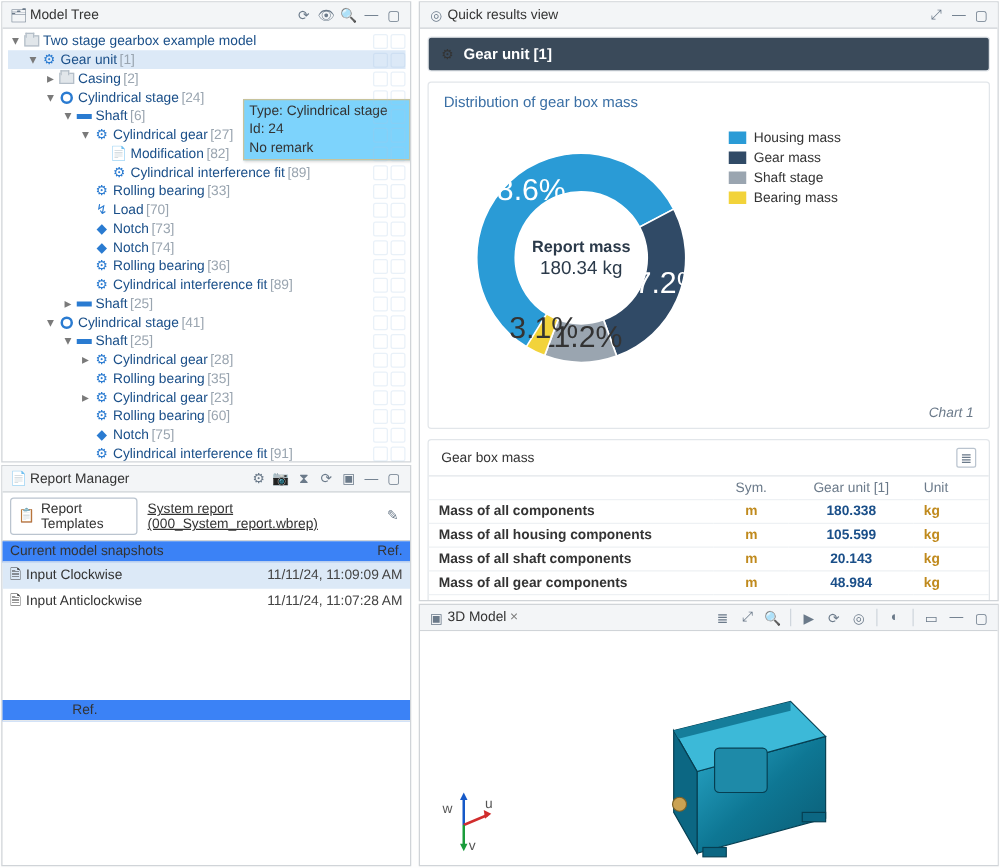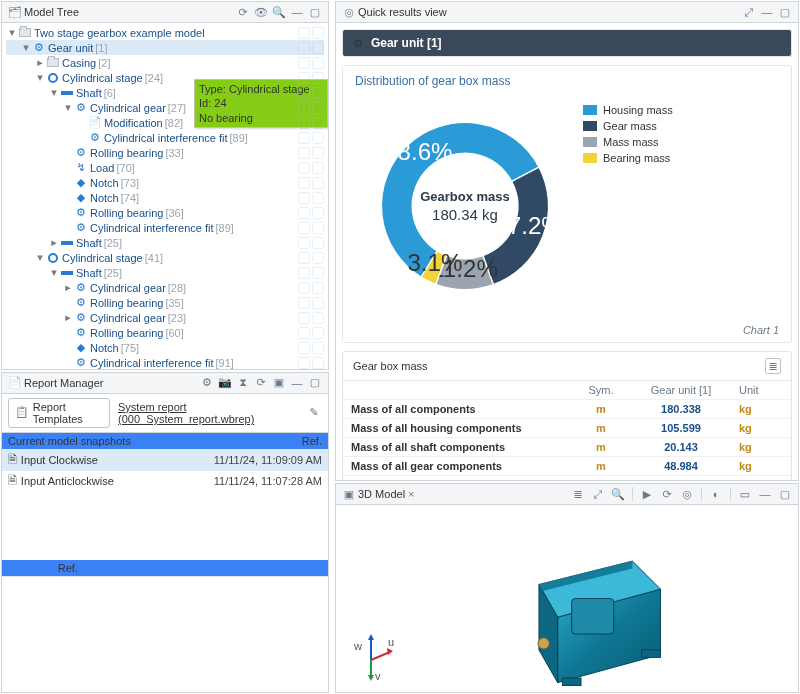--- a/index.html
+++ b/index.html
@@ -15,21 +15,21 @@
 .tree { flex: 1; overflow: auto; padding: 2px 4px 4px 4px; position: relative; }
 .tree-row { display: flex; align-items: center; height: 15px; white-space: nowrap; cursor: default; position: relative; }
 .tree-row .tw { width: 12px; text-align: center; color: #7a7a7a; cursor: pointer; font-family: Arial; }
 .tree-row .ic { width: 14px; height: 14px; margin-right: 2px; display: inline-flex; align-items: center; justify-content: center; font-size: 10px; }
 .tree-row .lbl { color: #1a4f89; }
 .tree-row .id { color: #9aa5b0; margin-left: 2px; }
 .tree-row.sel { background: #dce9f7; }
 .right-icons { margin-left: auto; display: flex; gap: 2px; opacity: 0.25; }
 .right-icons span { width: 12px; height: 12px; border: 1px solid #a8c5e4; border-radius: 2px; }
 
-.tooltip-box { position: absolute; left: 192px; top: 56px; background: #84cc16; border: 1px solid #c7c39c; padding: 2px 4px; font-size: 10px; line-height: 1.3; box-shadow: 1px 1px 2px rgba(0,0,0,.15); }
+.tooltip-box { position: absolute; left: 192px; top: 56px; background: #7dd3fc; border: 1px solid #c7c39c; padding: 2px 4px; font-size: 10px; line-height: 1.3; box-shadow: 1px 1px 2px rgba(0,0,0,.15); }
 
 .ind0 { padding-left: 0px; } .ind1 { padding-left: 14px; } .ind2 { padding-left: 28px; }
 .ind3 { padding-left: 42px; } .ind4 { padding-left: 56px; } .ind5 { padding-left: 70px; }
 
 .rep-toolbar { padding: 4px 6px; border-bottom: 1px solid #d0d4d8; display: flex; align-items: center; gap: 4px; }
 .tmpl-btn { border: 1px solid #bac4cf; border-radius: 3px; padding: 2px 6px; display: inline-flex; align-items: center; gap: 4px; cursor: pointer; }
 .tmpl-name { padding: 2px 4px; text-decoration: underline; }
 .rep-section-hdr { display: flex; background: #3b82f6; padding: 2px 6px; border-bottom: 1px solid #e4e8ec; }
 .rep-section-hdr .c1 { flex: 1; } .rep-section-hdr .c2 { width: 70px; text-align: right; }
 .snap-row { display: flex; padding: 1px 6px; align-items: center; cursor: pointer; }
@@ -92,21 +92,21 @@
       <span class="title">Model Tree</span>
       <span class="iconbtn">⟳</span>
       <span class="iconbtn">👁</span>
       <span class="iconbtn">🔍</span>
       <span class="iconbtn">—</span>
       <span class="iconbtn">▢</span>
     </div>
     <div class="tree" id="tree">
       <div class="tooltip-box">
         <div>Type: Cylindrical stage Id: 24</div>
-        <div>No bearing</div>
+        <div>No remark</div>
       </div>
     <div class="tree-row ind0">
           <span class="tw">▾</span>
           <span class="ic">
             <span class="i-folder"></span>
           </span>
           <span class="lbl">Two stage gearbox example model</span>
           <span class="id"> </span>
           <span class="right-icons">
             <span></span>
@@ -453,36 +453,36 @@
                 <path d="M30.24694098041305,82.46254240457323 A38,38 0 1 1 83.6387898306333,32.32425903305657 L71.24555147197893,38.836374126140996 A24,24 0 1 0 37.52438377710298,70.50265836078309 Z" fill="#2a9bd6" stroke="#fff" stroke-width="0.6"></path>
                 <text x="28.779039716210644" y="28.90197254993625" font-size="4.2" text-anchor="middle" fill="#fff">58.6%</text>
                 <path d="M83.6387898306333,32.32425903305657 A38,38 0 0 1 62.872040969321105,85.75346922026056 L58.12971008588701,72.5811384549014 A24,24 0 0 0 71.24555147197893,38.836374126140996 Z" fill="#304a66" stroke="#fff" stroke-width="0.6"></path>
                 <text x="78.89420448620454" y="62.73053636784091" font-size="4.2" text-anchor="middle" fill="#fff">27.2%</text>
                 <path d="M62.872040969321105,85.75346922026056 A38,38 0 0 1 36.679695832732136,85.58889569643131 L41.58717631540977,72.47719728195662 A24,24 0 0 0 58.12971008588701,72.5811384549014 Z" fill="#9aa5b0" stroke="#fff" stroke-width="0.6"></path>
                 <text x="49.80522253706769" y="82.49938808654025" font-size="4.2" text-anchor="middle" fill="#333">11.2%</text>
                 <path d="M36.679695832732136,85.58889569643131 A38,38 0 0 1 30.043364061470793,82.33779030819831 L37.395808880928925,70.42386756307262 A24,24 0 0 0 41.58717631540977,72.47719728195662 Z" fill="#f2d33a" stroke="#fff" stroke-width="0.6"></path>
                 <text x="36.36188573446664" y="79.33885484857909" font-size="4.2" text-anchor="middle" fill="#333">3.1%</text>
               </svg>
             <div class="donut-center">
-              <div class="big">Gearbox mass</div>
+              <div class="big">Report mass</div>
               <div class="val">180.34 kg</div>
             </div>
           </div>
           <div class="legend" id="legend">
               <div class="legend-item">
                 <span class="sw" style="background:#2a9bd6"></span>
                 <span>Housing mass</span>
               </div>
               <div class="legend-item">
                 <span class="sw" style="background:#304a66"></span>
                 <span>Gear mass</span>
               </div>
               <div class="legend-item">
                 <span class="sw" style="background:#9aa5b0"></span>
-                <span>Mass mass</span>
+                <span>Shaft stage</span>
               </div>
               <div class="legend-item">
                 <span class="sw" style="background:#f2d33a"></span>
                 <span>Bearing mass</span>
               </div>
             </div>
         </div>
         <div class="chart-caption">Chart 1</div>
       </div>
 

